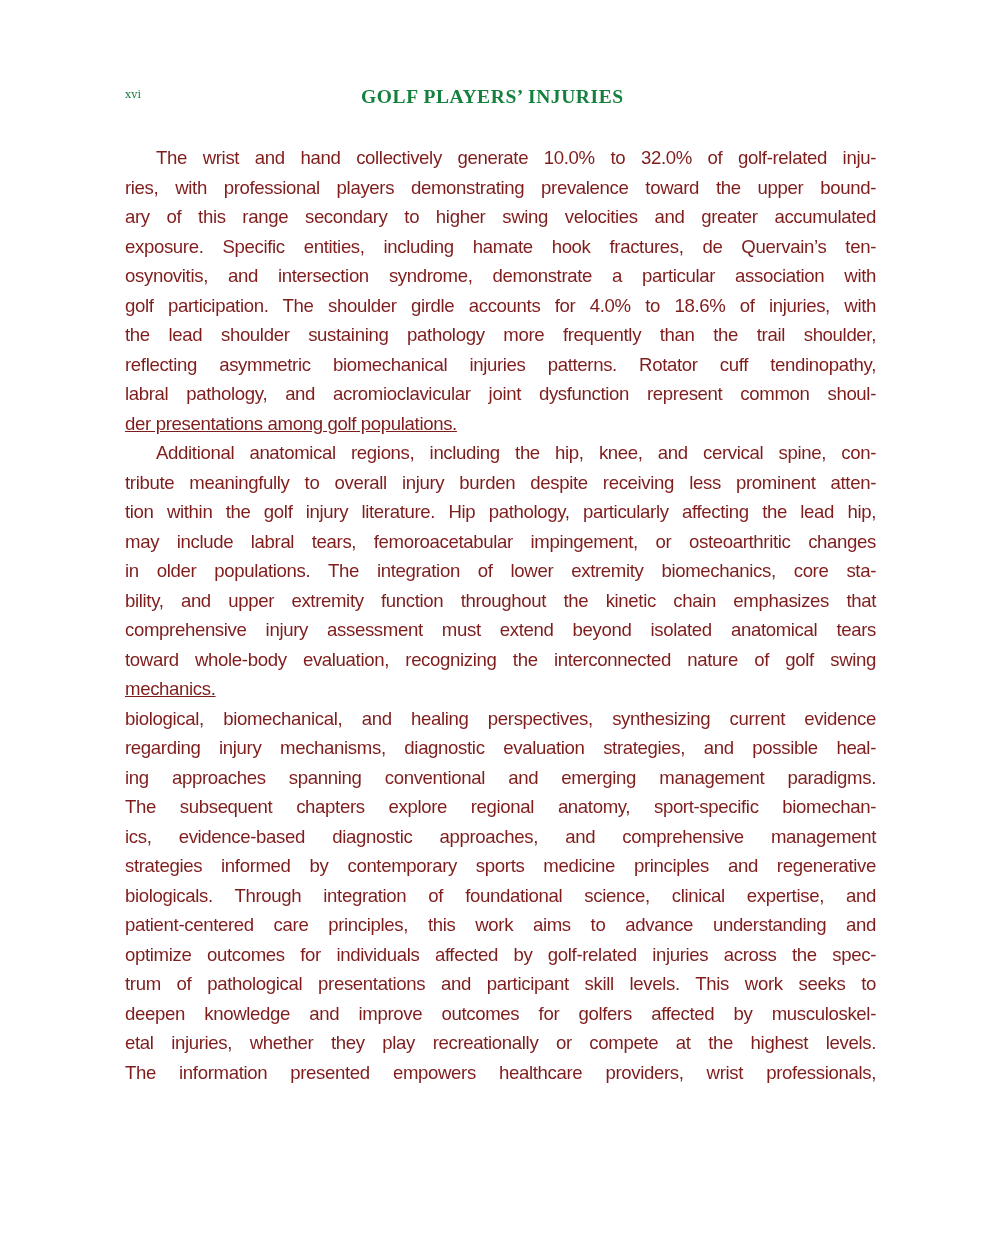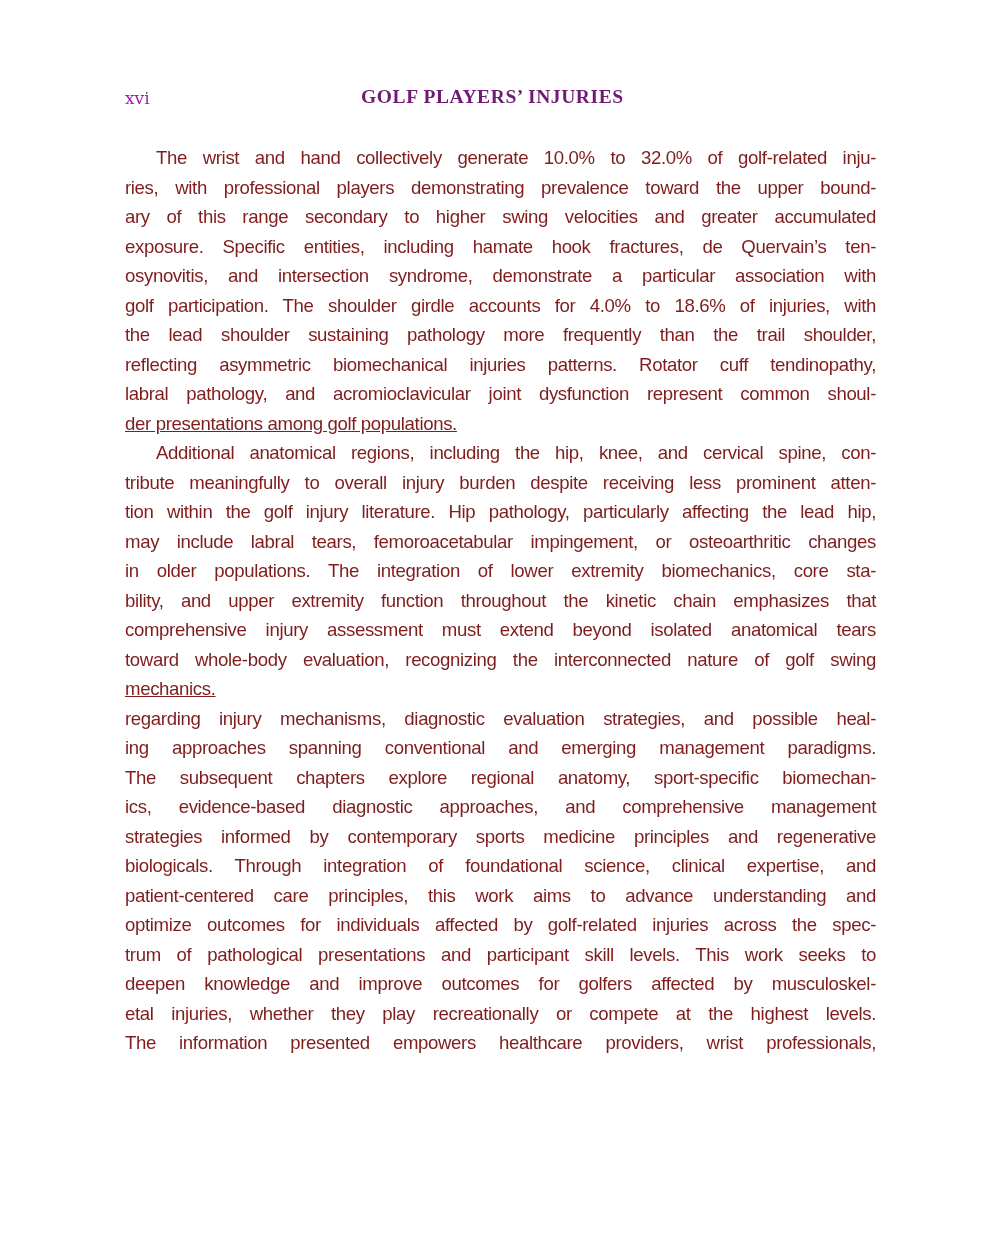--- a/index.html
+++ b/index.html
@@ -1,19 +1,19 @@
 <!DOCTYPE html>
 <html><head>
   <meta charset="utf-8">
   <style>
     html, body { margin: 0; padding: 0; background: #ffffff; }
     body { width: 1000px; height: 1250px; position: relative; overflow: hidden; }
     .page { position: absolute; left: 0; top: 0; width: 1000px; height: 1250px; background: #fff; }
     .running-head { position: absolute; top: 86px; left: 125px; width: 751px; height: 28px; }
-    .folio { position: absolute; left: 0; top: 2px; font-family: "DejaVu Serif", "Liberation Serif", serif; font-size: 17px; color: #a21caf; }
+    .folio { position: absolute; left: 0; top: 2px; font-family: "DejaVu Serif", "Liberation Serif", serif; font-size: 11px; color: #15803d; }
     .head-title { position: absolute; left: 236px; top: 0; font-family: "Liberation Serif", serif; font-weight: bold; font-size: 19.5px; letter-spacing: 0.6px; color: #2f4666; white-space: nowrap; }
     .body-text { position: absolute; left: 125px; top: 143px; width: 751px; }
     .line {
       font-family: "Liberation Sans", sans-serif;
       font-size: 18.6px;
       line-height: 29.5px;
       height: 29.5px;
       color: #7f1d1d;
       text-align: justify;
       text-align-last: justify;
@@ -25,21 +25,21 @@
     .line.indent { padding-left: 31px; }
     .line.last { text-align-last: left; text-decoration: underline; }
     .para { margin: 0; }
   </style>
 </head>
 <body>
 
 <div class="page">
   <div class="running-head">
     <span class="folio">xvi</span>
-    <span class="head-title" style="color: #701a75;">GOLF PLAYERS’ INJURIES</span>
+    <span class="head-title" style="color: #15803d;">GOLF PLAYERS’ INJURIES</span>
   </div>
   <div class="body-text" id="body-text">
       <div class="para">
         <div class="line indent">The wrist and hand collectively generate 10.0% to 32.0% of golf-related inju-</div>
         <div class="line">ries, with professional players demonstrating prevalence toward the upper bound-</div>
         <div class="line">ary of this range secondary to higher swing velocities and greater accumulated</div>
         <div class="line">exposure. Specific entities, including hamate hook fractures, de Quervain’s ten-</div>
         <div class="line">osynovitis, and intersection syndrome, demonstrate a particular association with</div>
         <div class="line">golf participation. The shoulder girdle accounts for 4.0% to 18.6% of injuries, with</div>
         <div class="line">the lead shoulder sustaining pathology more frequently than the trail shoulder,</div>
@@ -52,20 +52,21 @@
         <div class="line">tribute meaningfully to overall injury burden despite receiving less prominent atten-</div>
         <div class="line">tion within the golf injury literature. Hip pathology, particularly affecting the lead hip,</div>
         <div class="line">may include labral tears, femoroacetabular impingement, or osteoarthritic changes</div>
         <div class="line">in older populations. The integration of lower extremity biomechanics, core sta-</div>
         <div class="line">bility, and upper extremity function throughout the kinetic chain emphasizes that</div>
         <div class="line">comprehensive injury assessment must extend beyond isolated anatomical tears</div>
         <div class="line">toward whole-body evaluation, recognizing the interconnected nature of golf swing</div>
         <div class="line last">mechanics.</div>
       </div>
       <div class="para">
+        <div class="line">biological, biomechanical, and healing perspectives, synthesizing current evidence</div>
         <div class="line">regarding injury mechanisms, diagnostic evaluation strategies, and possible heal-</div>
         <div class="line">ing approaches spanning conventional and emerging management paradigms.</div>
         <div class="line">The subsequent chapters explore regional anatomy, sport-specific biomechan-</div>
         <div class="line">ics, evidence-based diagnostic approaches, and comprehensive management</div>
         <div class="line">strategies informed by contemporary sports medicine principles and regenerative</div>
         <div class="line">biologicals. Through integration of foundational science, clinical expertise, and</div>
         <div class="line">patient-centered care principles, this work aims to advance understanding and</div>
         <div class="line">optimize outcomes for individuals affected by golf-related injuries across the spec-</div>
         <div class="line">trum of pathological presentations and participant skill levels. This work seeks to</div>
         <div class="line">deepen knowledge and improve outcomes for golfers affected by musculoskel-</div>

